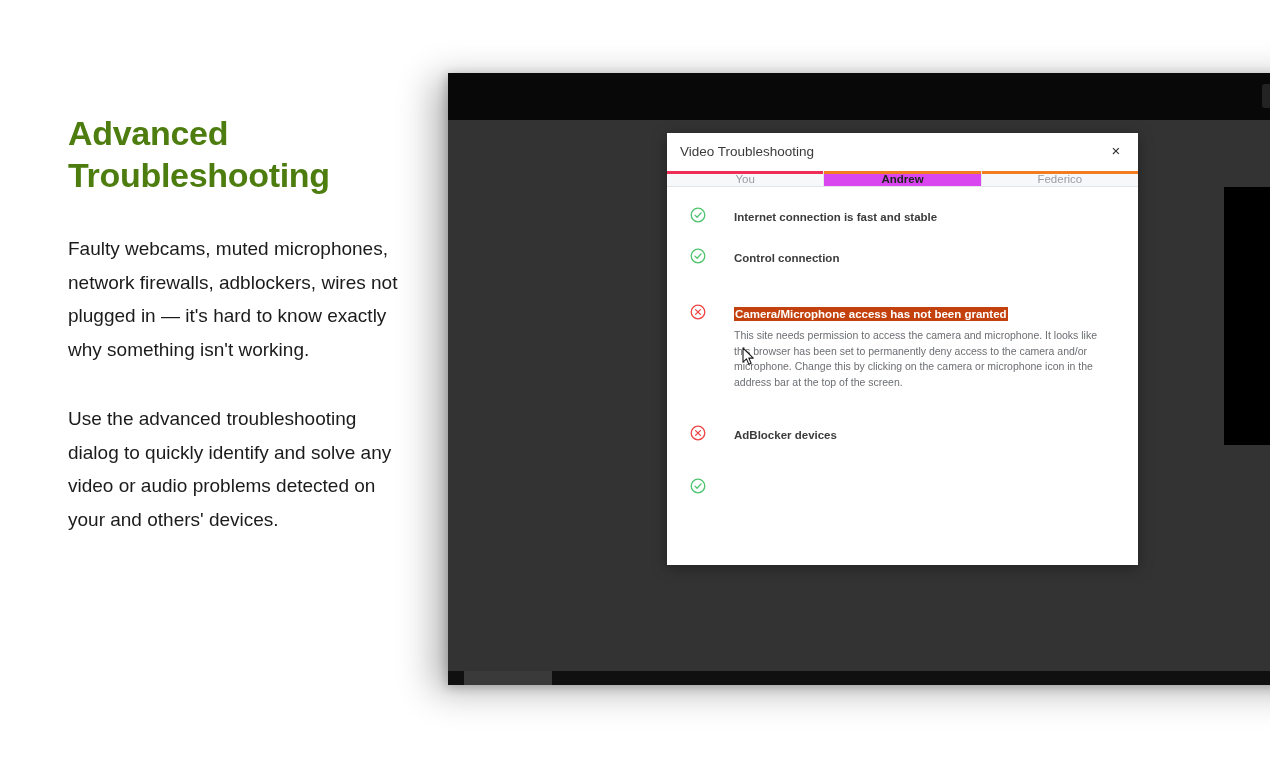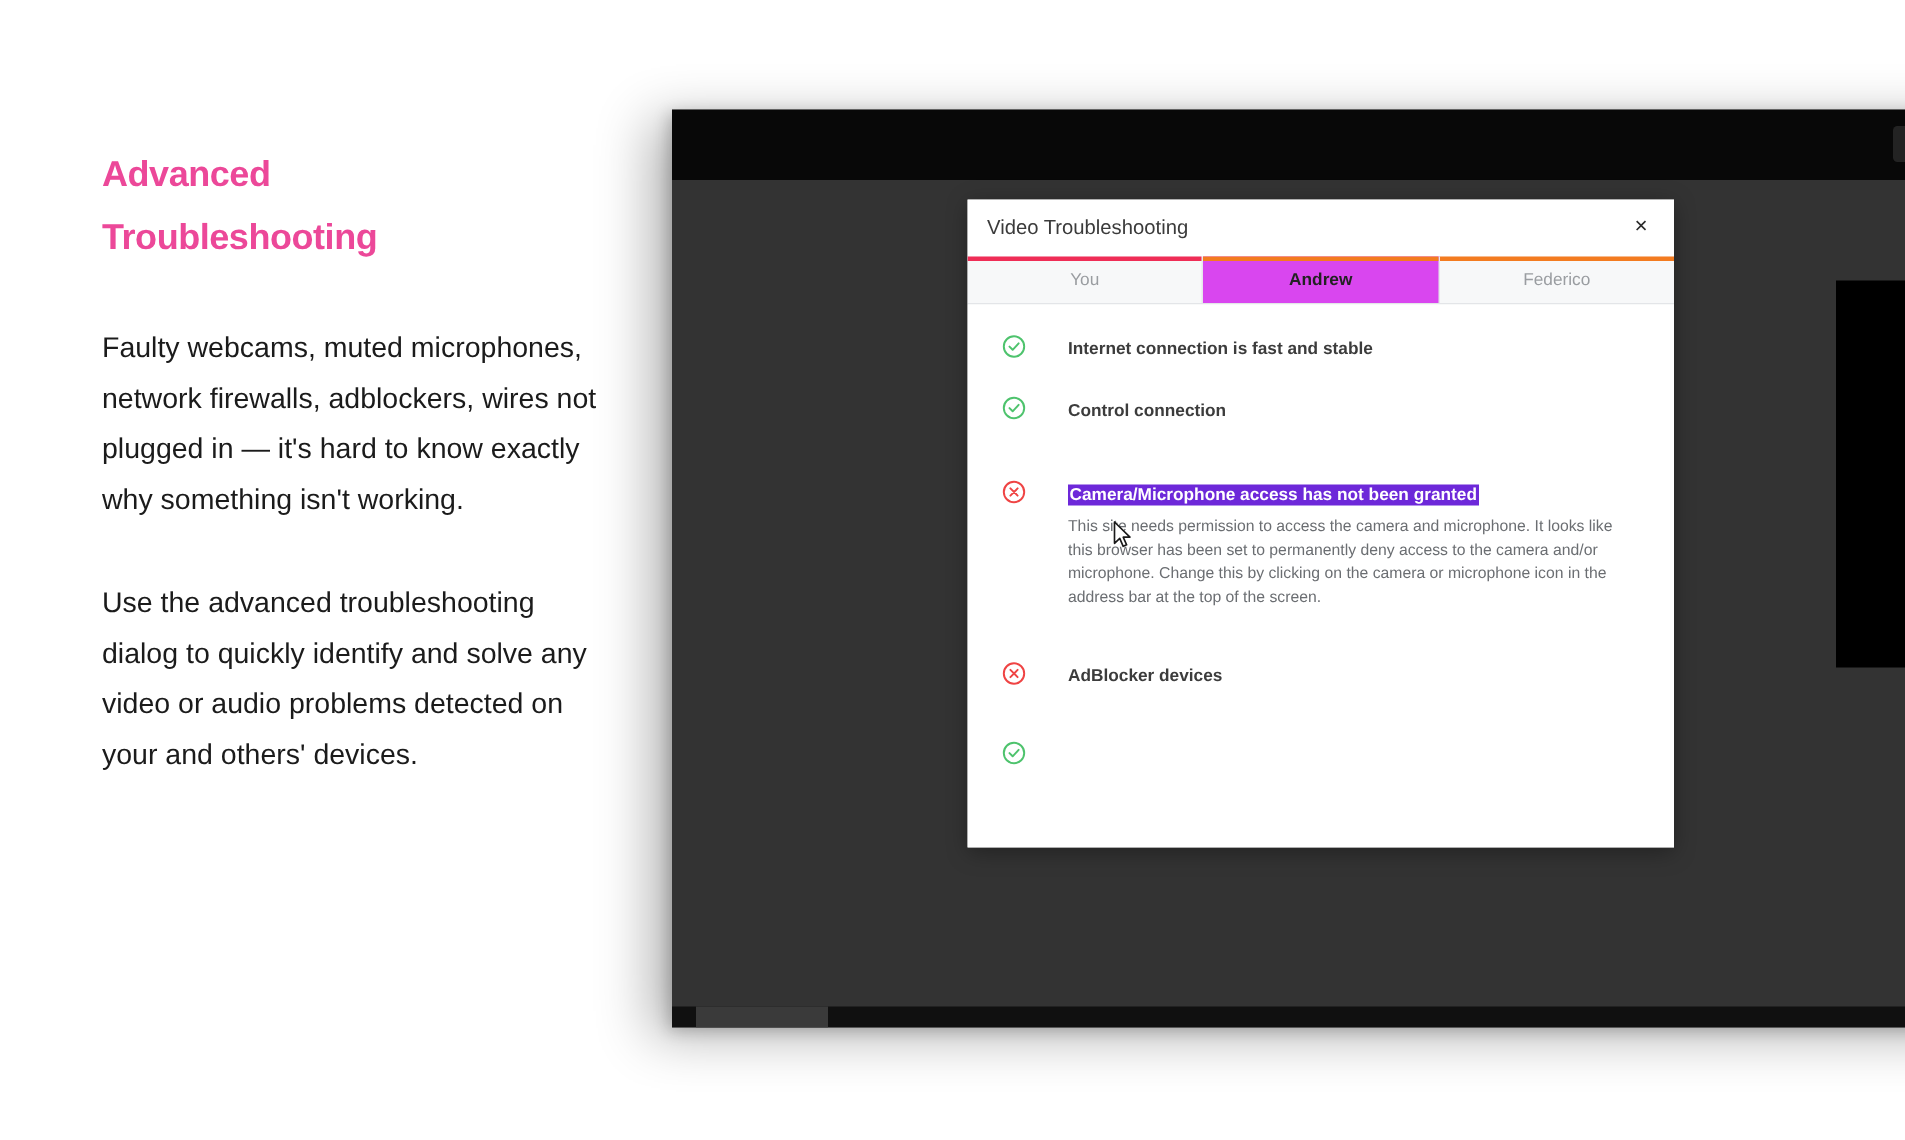--- a/index.html
+++ b/index.html
@@ -22,26 +22,26 @@
   }
 
   
   .left-col {
     position: absolute;
     left: 68px;
     top: 96px;
     width: 330px;
   }
   .headline {
-    font-size: 24px;
+    font-size: 34px;
     line-height: 42px;
     font-weight: bold;
-    color: #ec4899;
+    color: #4d7c0f;
     letter-spacing: -0.3px;
-    margin: 0 0 36px 0;
+    margin: 16px 0 36px 0;
     white-space: pre-line;
   }
   .body-para {
     font-size: 19px;
     line-height: 33.5px;
     color: #1b1b1b;
     margin: 0 0 36px 0;
     font-weight: normal;
   }
   .body-para:last-child { margin-bottom: 0; }
@@ -102,21 +102,21 @@
     left: 776px;             
     top: 67px;               
     width: 110px;
     height: 258px;
     background: #000000;
   }
 
   
   .dialog {
     position: absolute;
-    left: 645px;
+    left: 667px;
     top: 133px;
     width: 471px;
     height: 432px;
     background: #ffffff;
     box-shadow: 0 3px 14px rgba(0,0,0,0.34);
     overflow: hidden;
   }
   .dialog-header {
     position: relative;
     height: 38px;
@@ -138,21 +138,21 @@
     line-height: 20px;
     text-align: center;
     font-size: 15px;
     color: #2b2b2b;
     cursor: pointer;
     user-select: none;
   }
 
   .tabs {
     display: flex;
-    height: 32px;
+    height: 16px;
     border-bottom: 1px solid #e3e5e8;
   }
   .tab {
     flex: 1 1 0;
     position: relative;
     display: flex;
     align-items: center;
     justify-content: center;
     font-size: 11.5px;
     cursor: pointer;
@@ -195,21 +195,21 @@
     height: 16px;
   }
   .check-title {
     font-size: 11.5px;
     font-weight: bold;
     color: #3c3c3c;
     line-height: 15px;
     display: inline;
   }
   .check-title.selected {
-    background: #6d28d9;
+    background: #c2410c;
     color: #ffffff;
     padding: 1px 1px;
     box-decoration-break: clone;
     -webkit-box-decoration-break: clone;
   }
   .check-desc {
     font-size: 10.5px;
     line-height: 15.5px;
     color: #6b6e72;
     margin-top: 6px;

